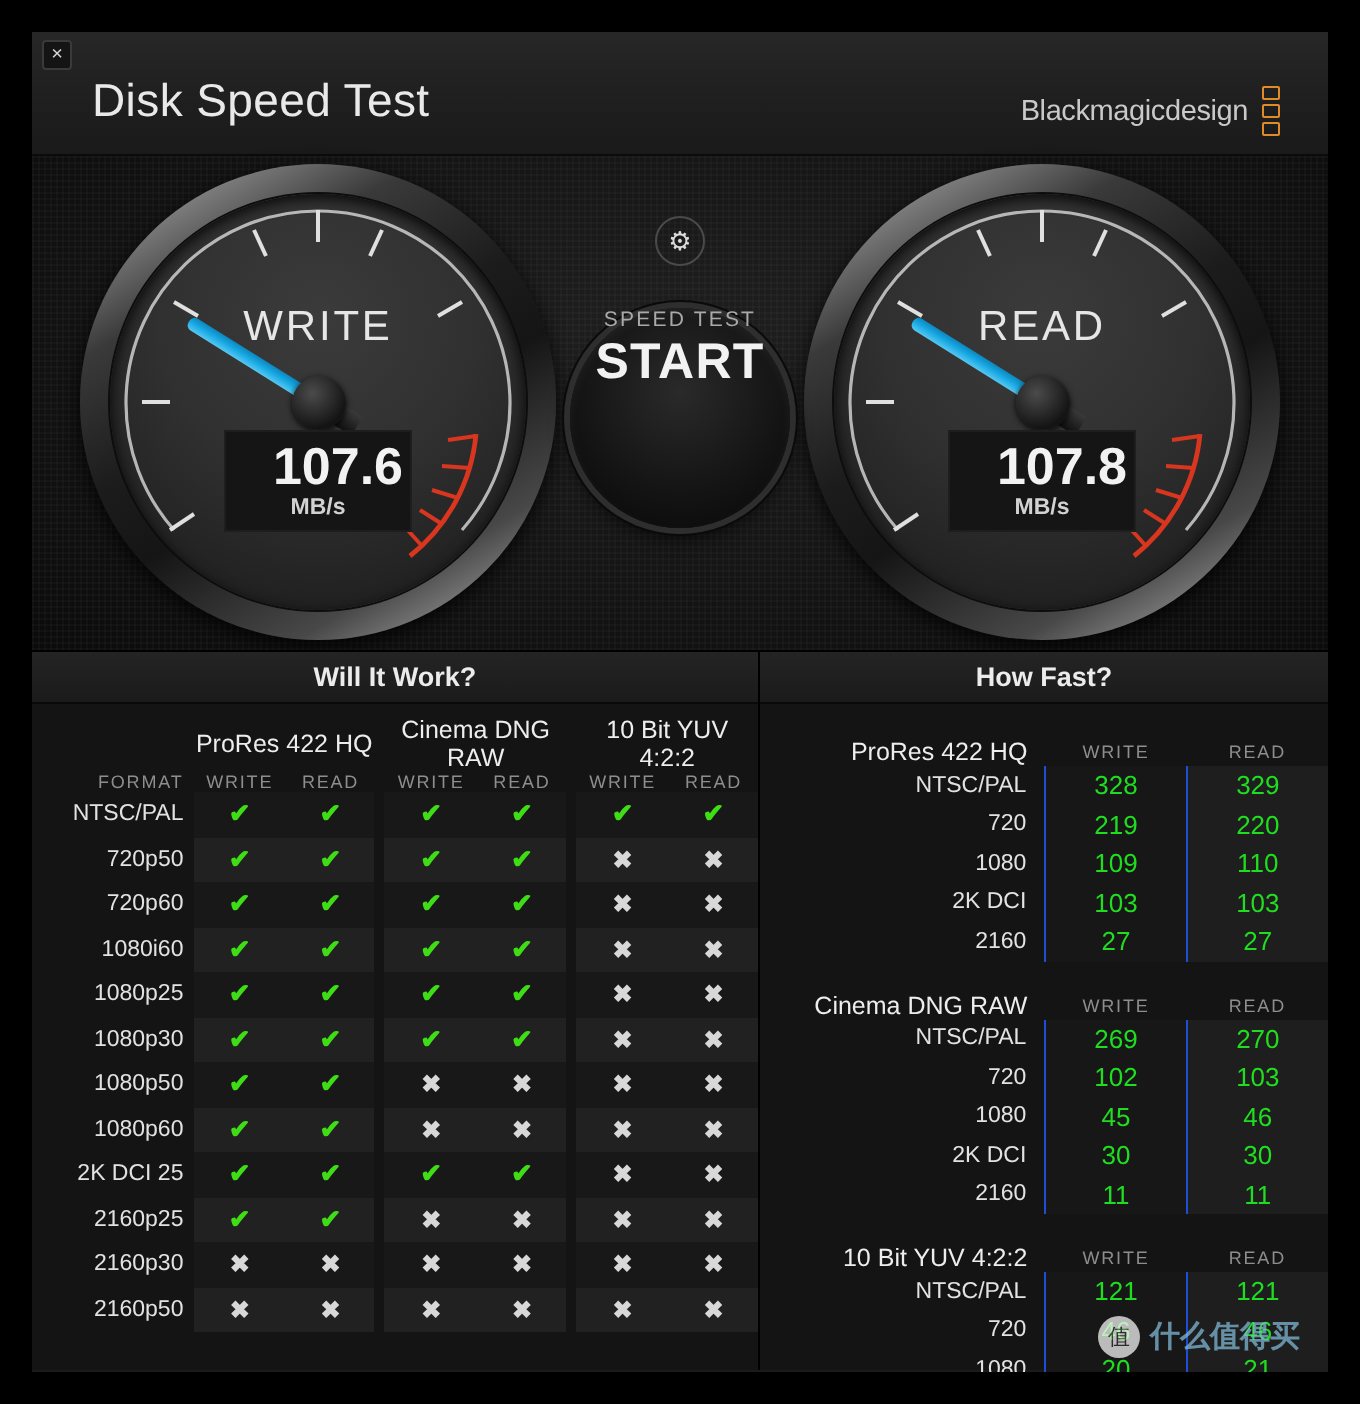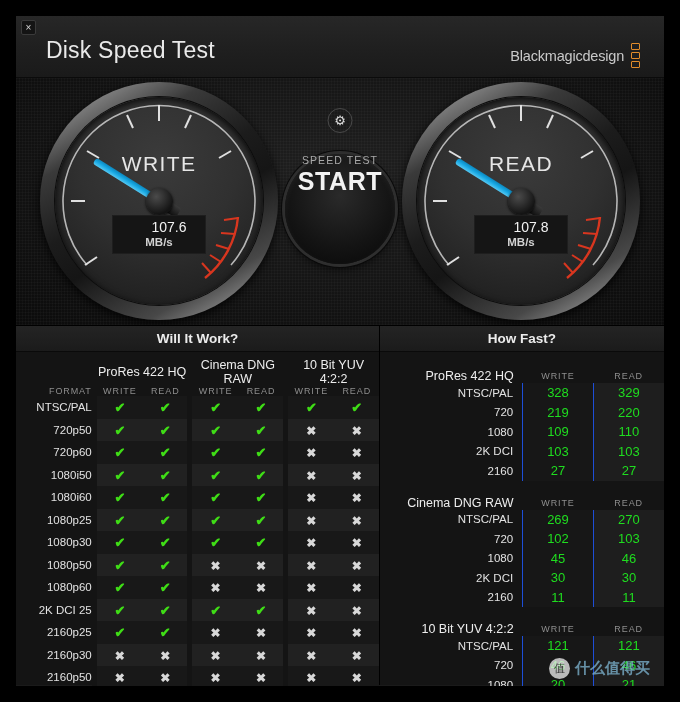--- a/index.html
+++ b/index.html
@@ -105,21 +105,21 @@
     box-shadow:0 1px 3px rgba(0,0,0,.9);
   }
   .value-box {
     position:absolute; left:50%; top:118px;
     transform:translateX(-50%);
     width:94px; padding:5px 0 6px;
     background:#151515;
     text-align:center;
     box-shadow:inset 0 0 0 1px rgba(255,255,255,.04);
   }
-  .value-num { font-size:14px; font-weight:normal; color:#f2f2f2; line-height:1.05;padding-left:20px; }
+  .value-num { font-size:26px; font-weight:bold; color:#f2f2f2; line-height:1.05;padding-left:20px; }
   .value-unit { font-size:11.5px; font-weight:bold; color:#d2d2d2; margin-top:1px; }
   
   .gear {
     position:absolute; left:50%; top:30px; transform:translateX(-50%);
     width:25px; height:25px; border-radius:50%;
     border:1px solid #4a4a4a;
     display:flex; align-items:center; justify-content:center;
     color:#dcdcdc; font-size:13px; cursor:pointer;
   }
   .start-btn {
@@ -359,32 +359,20 @@
               <td class="mark-cell"><span class="ok">✔</span></td>
               <td class="mark-cell"><span class="ok">✔</span></td>
               <td class="colgap"></td>
               <td class="mark-cell"><span class="ok">✔</span></td>
               <td class="mark-cell"><span class="ok">✔</span></td>
               <td class="colgap"></td>
               <td class="mark-cell"><span class="no">✖</span></td>
               <td class="mark-cell"><span class="no">✖</span></td>
             </tr>
             <tr>
-              <td class="fmt-cell">1080i50</td>
-              <td class="colgap"></td>
-              <td class="mark-cell"><span class="ok">✔</span></td>
-              <td class="mark-cell"><span class="ok">✔</span></td>
-              <td class="colgap"></td>
-              <td class="mark-cell"><span class="ok">✔</span></td>
-              <td class="mark-cell"><span class="ok">✔</span></td>
-              <td class="colgap"></td>
-              <td class="mark-cell"><span class="no">✖</span></td>
-              <td class="mark-cell"><span class="no">✖</span></td>
-            </tr>
-            <tr>
               <td class="fmt-cell">1080i60</td>
               <td class="colgap"></td>
               <td class="mark-cell"><span class="ok">✔</span></td>
               <td class="mark-cell"><span class="ok">✔</span></td>
               <td class="colgap"></td>
               <td class="mark-cell"><span class="ok">✔</span></td>
               <td class="mark-cell"><span class="ok">✔</span></td>
               <td class="colgap"></td>
               <td class="mark-cell"><span class="no">✖</span></td>
               <td class="mark-cell"><span class="no">✖</span></td>

